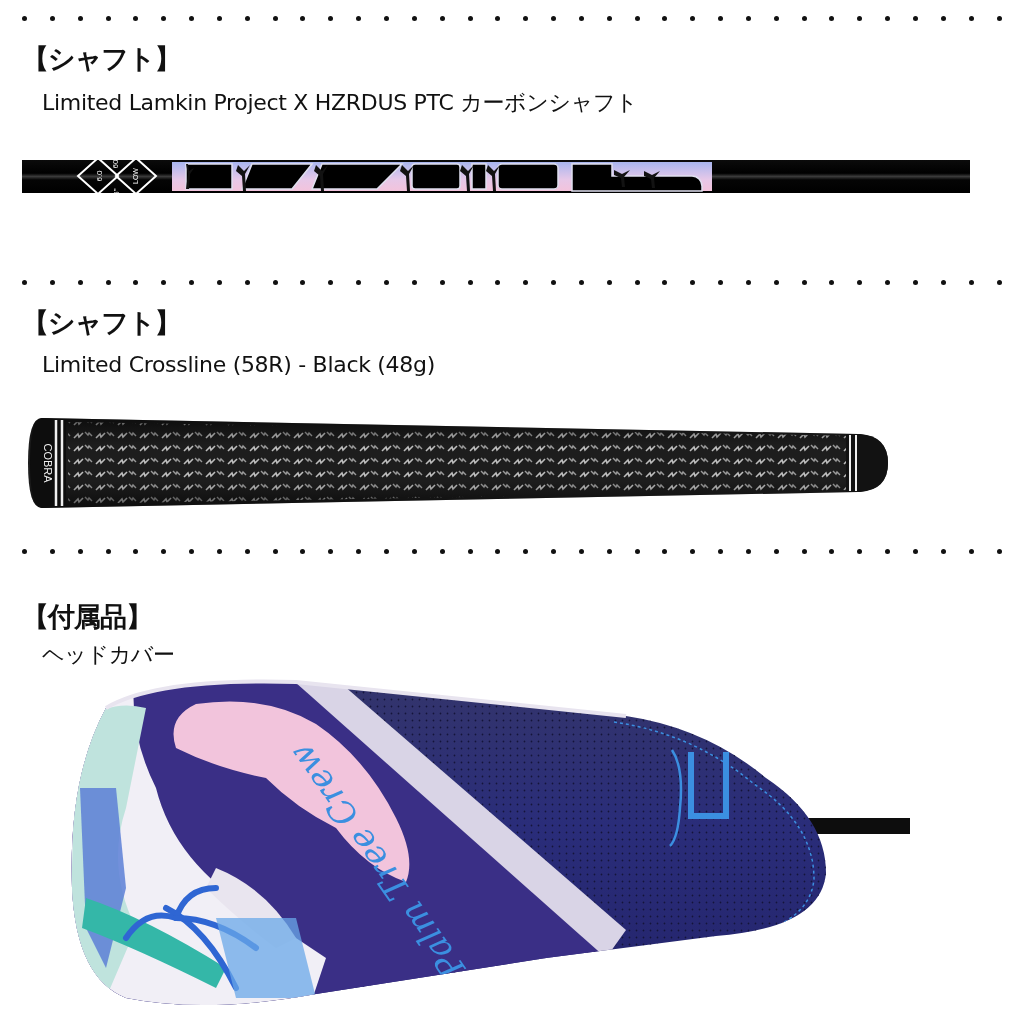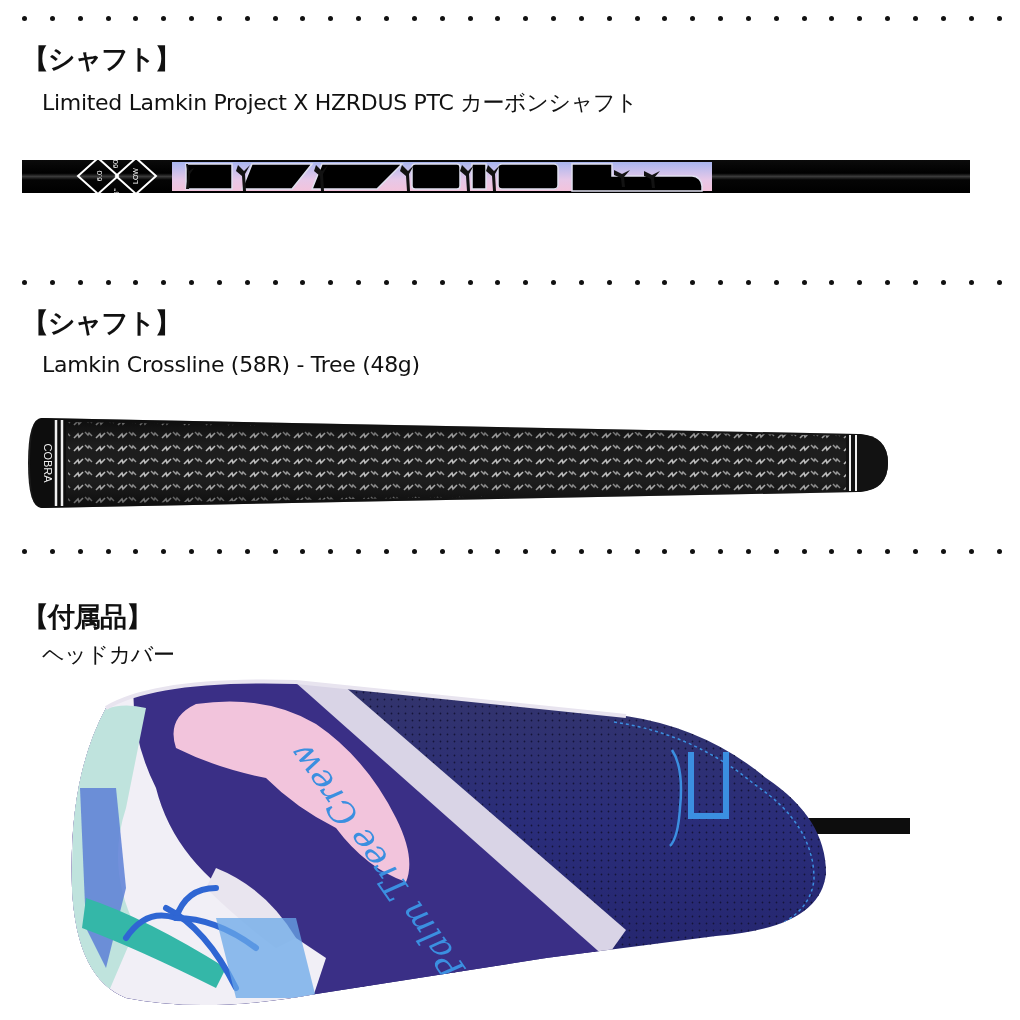--- a/index.html
+++ b/index.html
@@ -159,21 +159,21 @@
     <span class="dot" style="background: rgb(17, 17, 17);"></span>
     <span class="dot" style="background: rgb(17, 17, 17);"></span>
     <span class="dot" style="background: rgb(17, 17, 17);"></span>
     <span class="dot" style="background: rgb(17, 17, 17);"></span>
     <span class="dot" style="background: rgb(17, 17, 17);"></span>
     <span class="dot" style="background: rgb(17, 17, 17);"></span>
     <span class="dot" style="background: rgb(17, 17, 17);"></span>
   </div>
 
 <div class="heading" style="top:306px">【シャフト】</div>
-<div class="body-text" style="top:350px">Lamkin Crossline (58R) - Tree (48g)</div>
+<div class="body-text" style="top:350px">Limited Crossline (58R) - Black (48g)</div>
 
 <svg class="grip" viewBox="0 0 862 94">
   <defs>
     <pattern id="gp" x="0" y="0" width="22" height="13" patternUnits="userSpaceOnUse">
       <path d="M2 9 l4 -4 l1 3 l4 -4" stroke="#bdbdbd" stroke-width="1.6" fill="none"></path>
       <path d="M13 3 l3 3 l1 -2 l3 3" stroke="#9a9a9a" stroke-width="1.4" fill="none"></path>
     </pattern>
     <linearGradient id="gshade" x1="0" y1="0" x2="0" y2="1">
       <stop offset="0" stop-color="#000" stop-opacity="0.55"></stop>
       <stop offset="0.3" stop-color="#000" stop-opacity="0"></stop>

